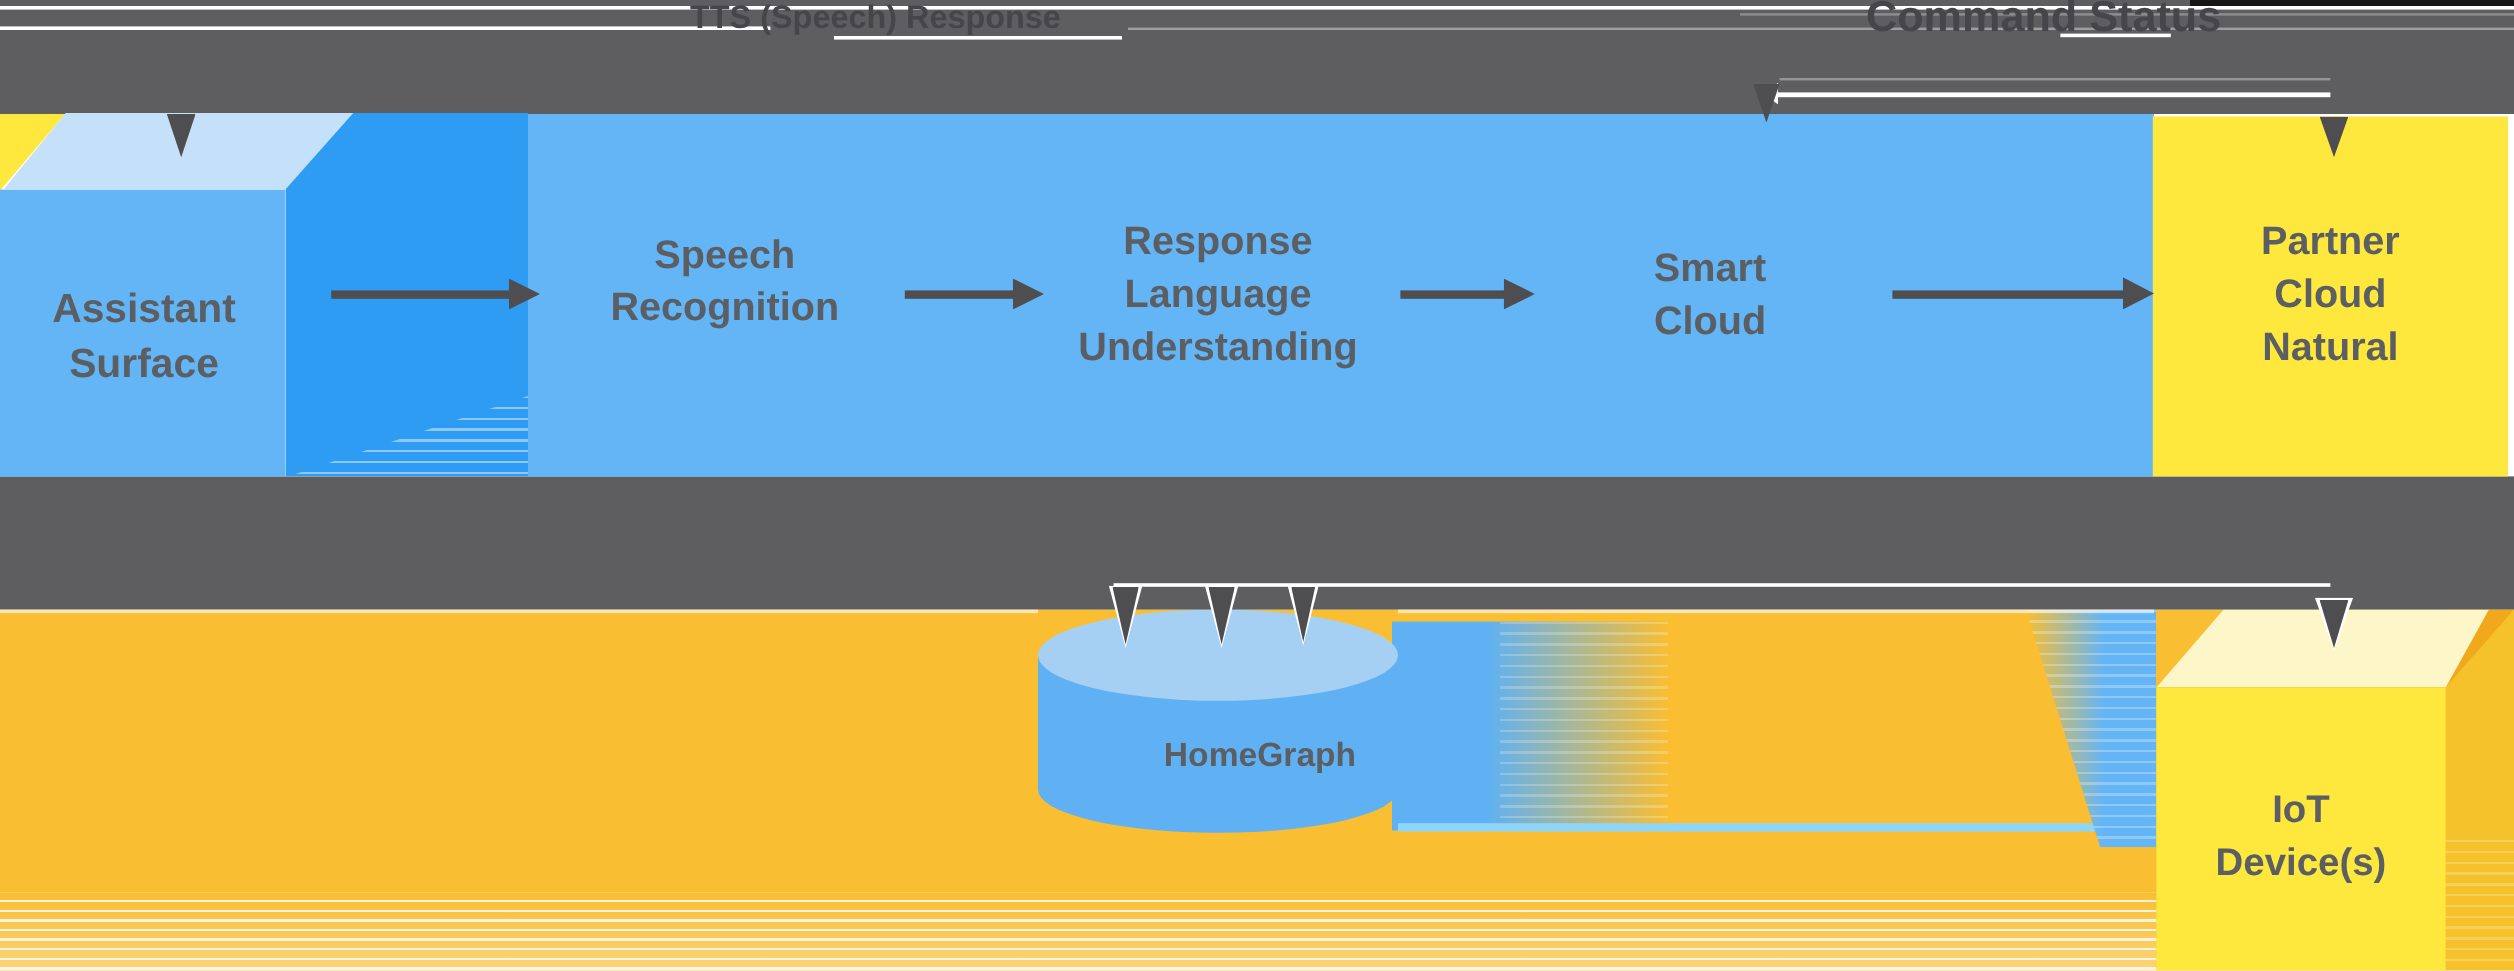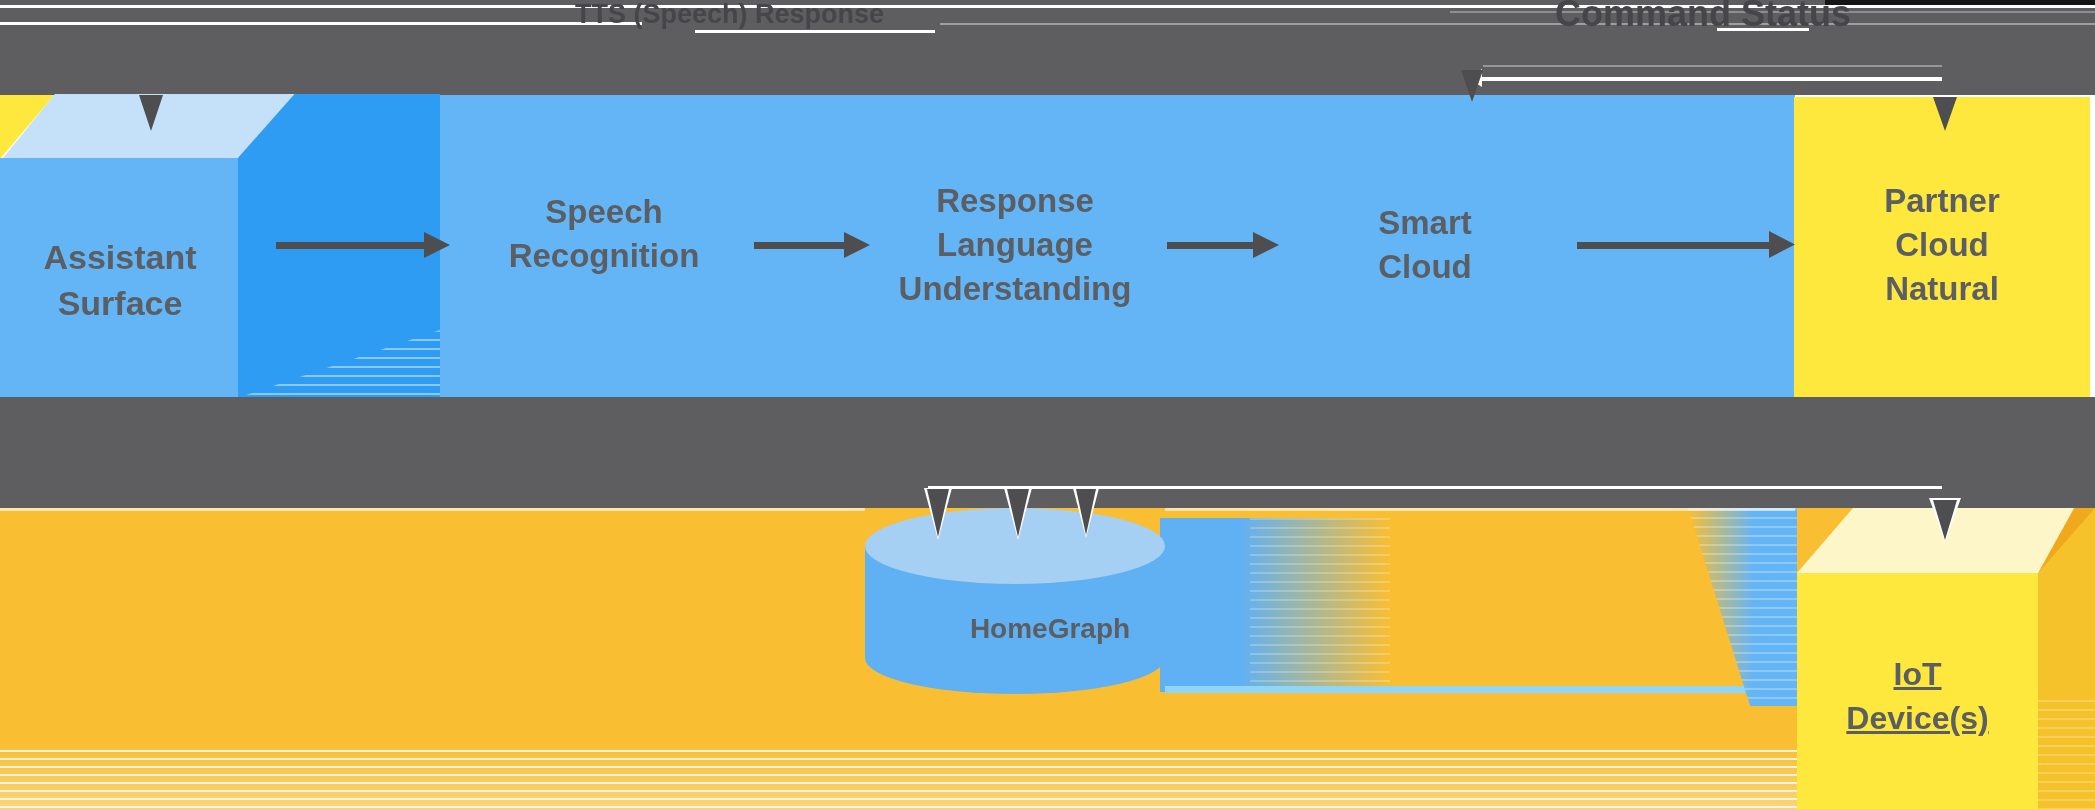--- a/index.html
+++ b/index.html
@@ -120,21 +120,21 @@
               clip-path:polygon(0 0,100% 0,100% 100%,57% 100%);"></div>
 
   <div class="abs" style="left:2038px;top:508px;width:57px;height:65px;background:var(--orange-deep);
               clip-path:polygon(0 0,100% 0,100% 60%,0 100%);z-index:4;"></div>
   <div class="abs" style="left:2038px;top:508px;width:57px;height:301px;background:var(--gold);
               clip-path:polygon(0 21.6%,100% 0,100% 100%,0 100%);z-index:5;"></div>
   <div class="abs stripes" style="left:2038px;top:700px;width:57px;height:109px;opacity:.5;z-index:6;"></div>
   <div class="abs" style="left:1797px;top:508px;width:298px;height:65px;background:var(--cream);
               clip-path:polygon(18.8% 0,93% 0,80.9% 100%,0 100%);z-index:5;"></div>
   <div class="abs" style="left:1797px;top:573px;width:241px;height:236px;background:var(--lemon);z-index:5;"></div>
-  <div class="abs lbl" style="left:1797px;top:648px;width:241px;height:96px;font-size:32px;line-height:44px;z-index:6;text-decoration:underline;">
+  <div class="abs lbl" style="left:1797px;top:648px;width:241px;height:96px;font-size:32px;line-height:44px;z-index:6;">
     <div>IoT</div>
     <div>Device(s)</div>
   </div>
 
   <div class="abs downtri" style="left:139px;top:95px;width:24px;height:36px;z-index:7;"></div>
   <div class="abs downtri" style="left:1461px;top:70px;width:22px;height:32px;z-index:7;"></div>
   <div class="abs downtri" style="left:1933px;top:97px;width:24px;height:34px;z-index:7;"></div>
 
   <div class="abs downtri-w" style="left:924px;top:488px;width:28px;height:52px;z-index:7;"></div>
   <div class="abs downtri" style="left:927px;top:489px;width:22px;height:48px;z-index:7;"></div>

